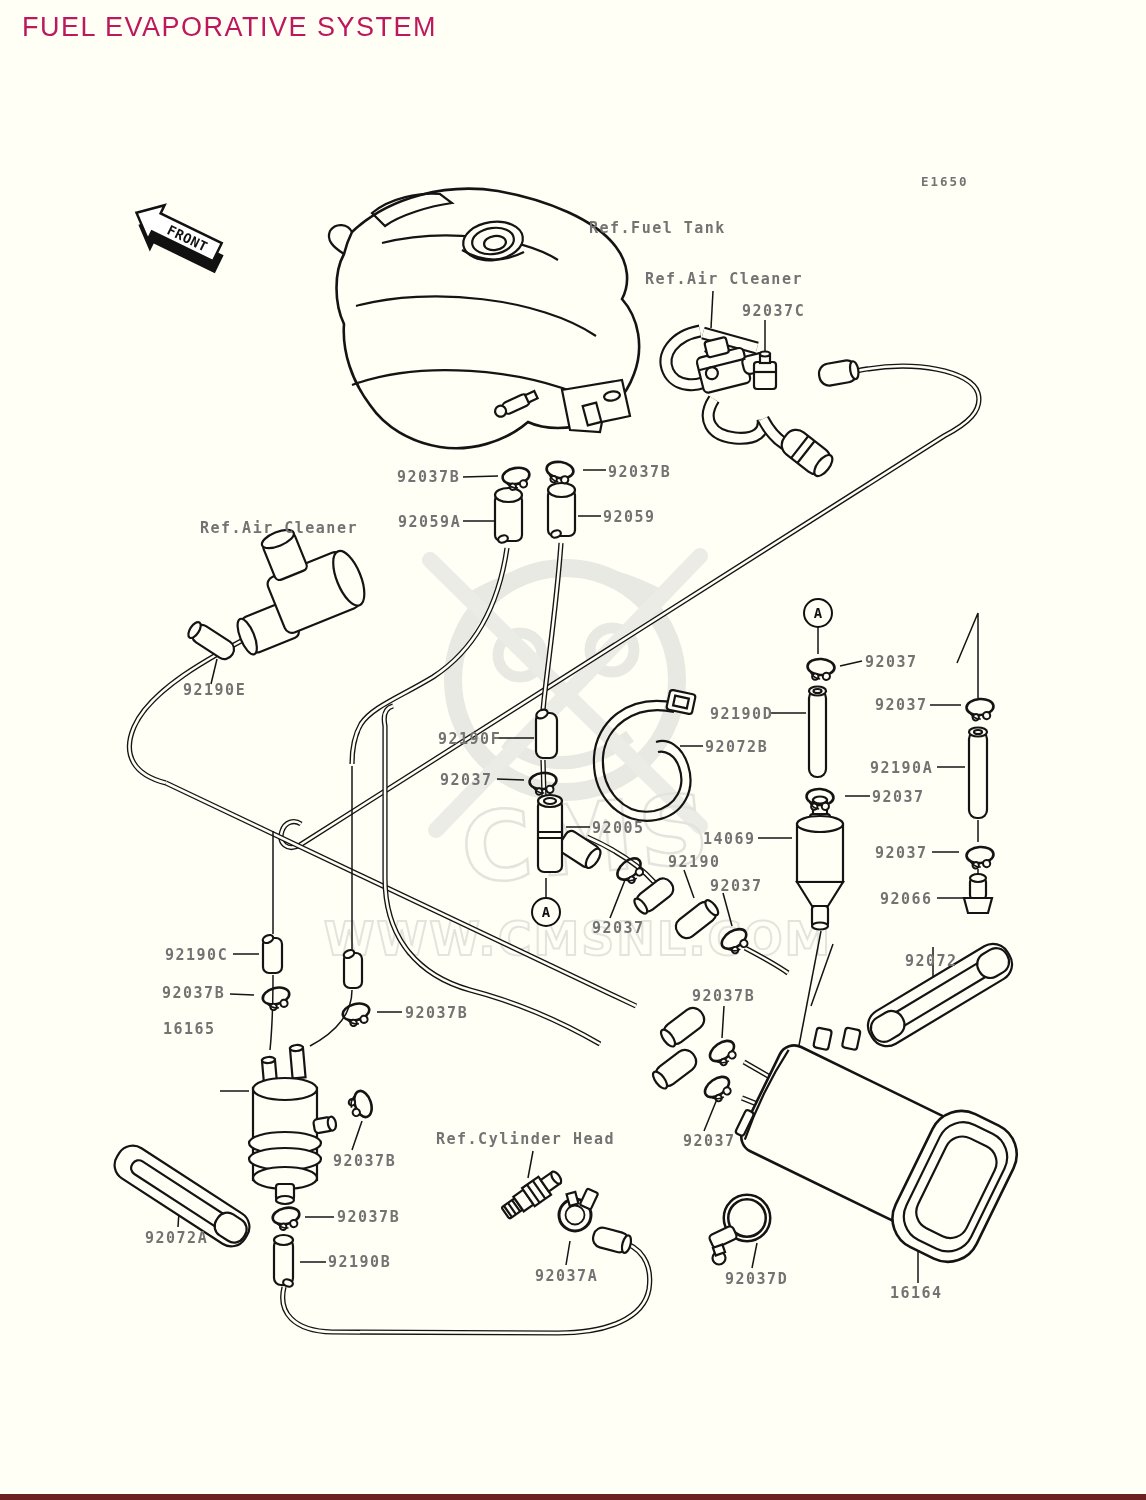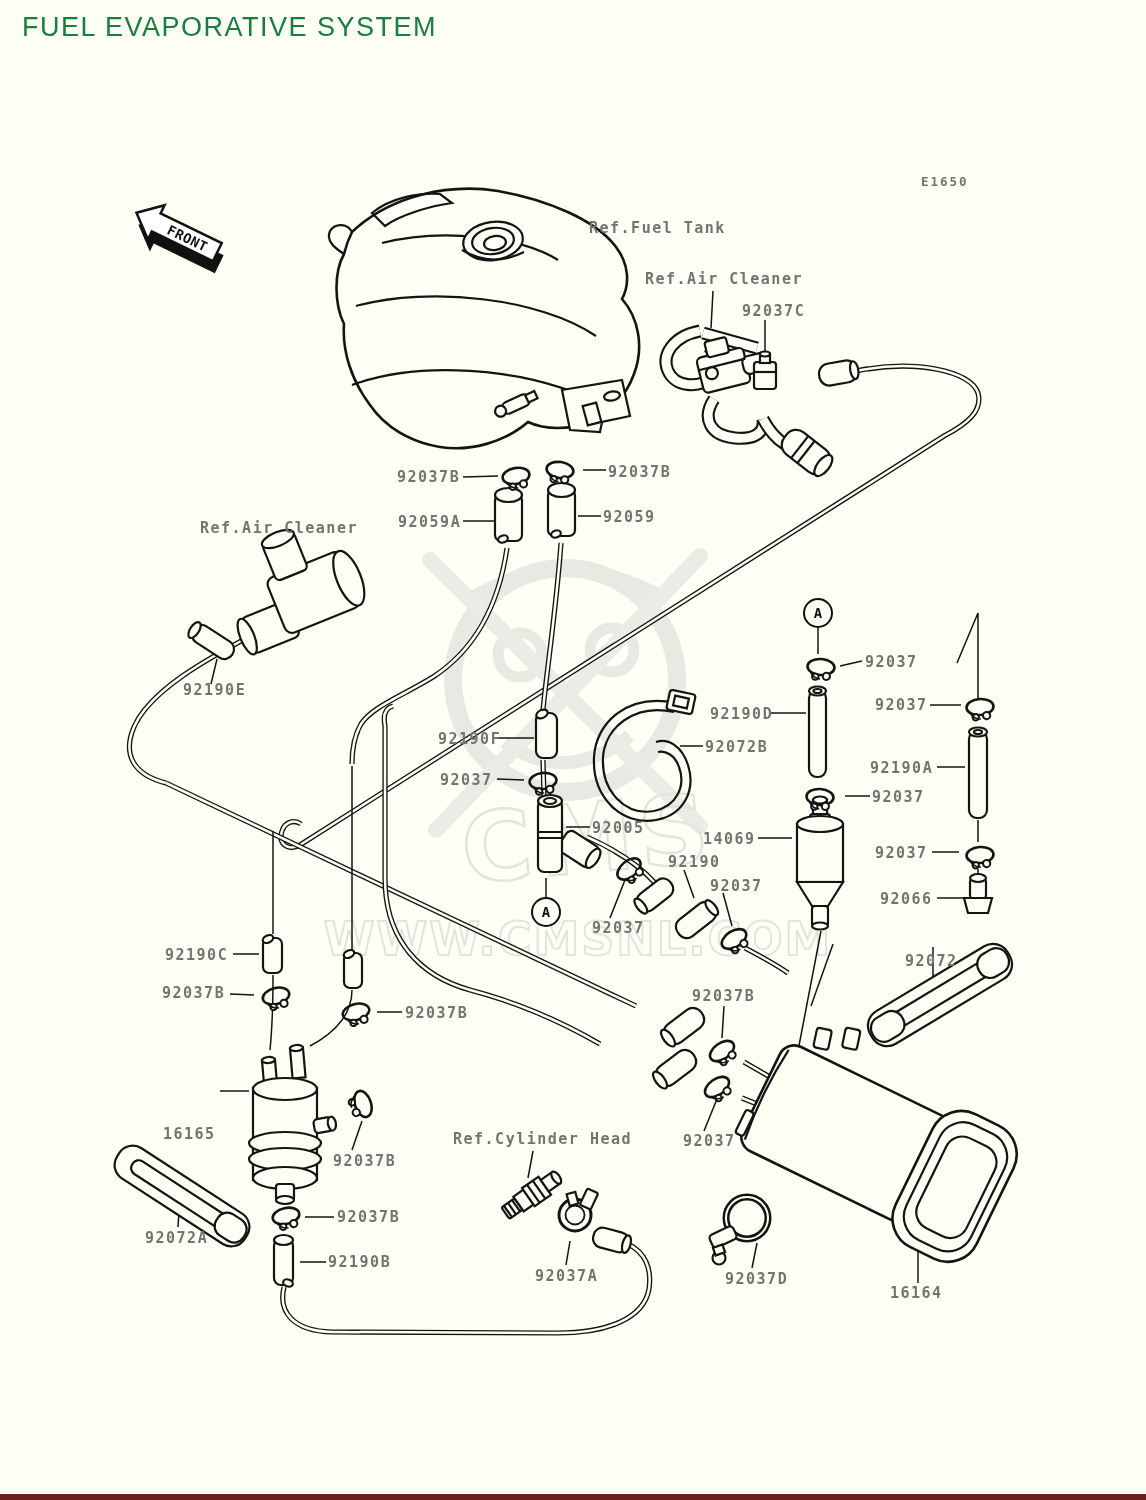--- a/index.html
+++ b/index.html
@@ -1,19 +1,19 @@
 <!DOCTYPE html>
 <html><head>
 <meta charset="utf-8">
 <style>
   html,body{margin:0;padding:0;}
   body{background:#e8e8e8;font-family:"DejaVu Sans",sans-serif;}
   #page{position:relative;width:1146px;height:1500px;background:#fffff5;overflow:hidden;margin:0 auto;}
   #title{position:absolute;left:22px;top:12px;font-family:"Liberation Sans",sans-serif;
-         font-size:27px;color:#15803d;letter-spacing:1.5px;white-space:nowrap;}
+         font-size:27px;color:#be185d;letter-spacing:1.5px;white-space:nowrap;}
   #ecode{position:absolute;left:921px;top:174px;font-family:"DejaVu Sans Mono",monospace;
          font-weight:bold;font-size:12.5px;letter-spacing:2px;color:#737373;}
   .plabel{position:absolute;font-family:"DejaVu Sans Mono",monospace;font-weight:bold;
           font-size:15px;letter-spacing:1.5px;color:#737373;white-space:nowrap;line-height:18px;}
   .circA{position:absolute;width:26px;height:26px;border:2px solid #101010;border-radius:50%;
          transform:translate(-50%,-50%);display:flex;align-items:center;justify-content:center;
          font-family:"DejaVu Sans Mono",monospace;font-weight:bold;font-size:14px;color:#101010;
          background:#fffff5;}
   #footer{position:absolute;left:0;right:0;top:1441px;text-align:center;
           font-family:"DejaVu Sans",sans-serif;font-size:40px;color:#cc0b0b;letter-spacing:-1px;}
@@ -424,24 +424,24 @@
       <span class="plabel" style="left: 705px; top: 738px;">92072B</span>
       <span class="plabel" style="left: 875px; top: 696px;">92037</span>
       <span class="plabel" style="left: 870px; top: 759px; text-align: center;">92190A</span>
       <span class="plabel" style="left: 872px; top: 788px;">92037</span>
       <span class="plabel" style="left: 875px; top: 844px;">92037</span>
       <span class="plabel" style="left: 880px; top: 890px;">92066</span>
       <span class="plabel" style="left: 905px; top: 952px;">92072</span>
       <span class="plabel" style="left: 165px; top: 946px;">92190C</span>
       <span class="plabel" style="left: 162px; top: 984px;">92037B</span>
       <span class="plabel" style="left: 405px; top: 1004px;">92037B</span>
-      <span class="plabel" style="left: 163px; top: 1125px;">16165</span>
+      <span class="plabel" style="left: 163px; top: 1020px;">16165</span>
       <span class="plabel" style="left: 333px; top: 1152px;">92037B</span>
       <span class="plabel" style="left: 337px; top: 1208px;">92037B</span>
-      <span class="plabel" style="left: 453px; top: 1130px;">Ref.Cylinder Head</span>
+      <span class="plabel" style="left: 436px; top: 1130px;">Ref.Cylinder Head</span>
       <span class="plabel" style="left: 692px; top: 987px;">92037B</span>
       <span class="plabel" style="left: 683px; top: 1132px;">92037</span>
       <span class="plabel" style="left: 535px; top: 1267px;">92037A</span>
       <span class="plabel" style="left: 725px; top: 1270px;">92037D</span>
       <span class="plabel" style="left: 890px; top: 1284px;">16164</span>
       <span class="plabel" style="left: 145px; top: 1229px;">92072A</span>
       <span class="plabel" style="left: 328px; top: 1253px;">92190B</span>
       <div class="circA" style="left: 546px; top: 912px;">A</div>
       <div class="circA" style="left: 818px; top: 613px;">A</div>
     </div>

